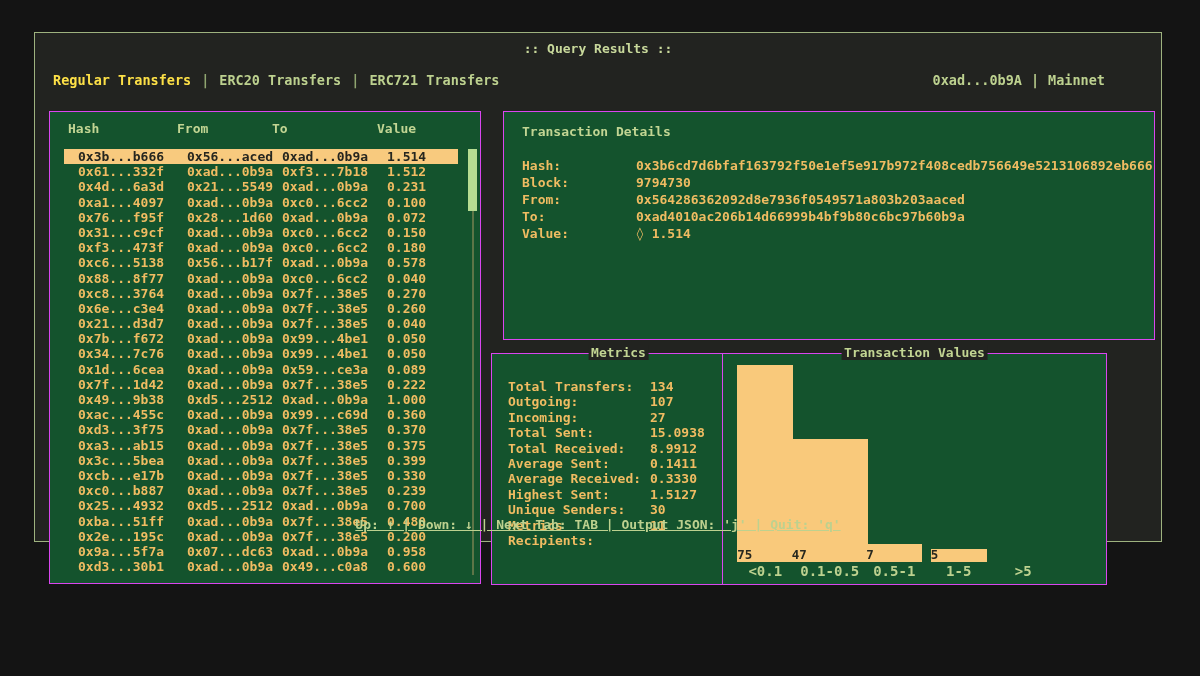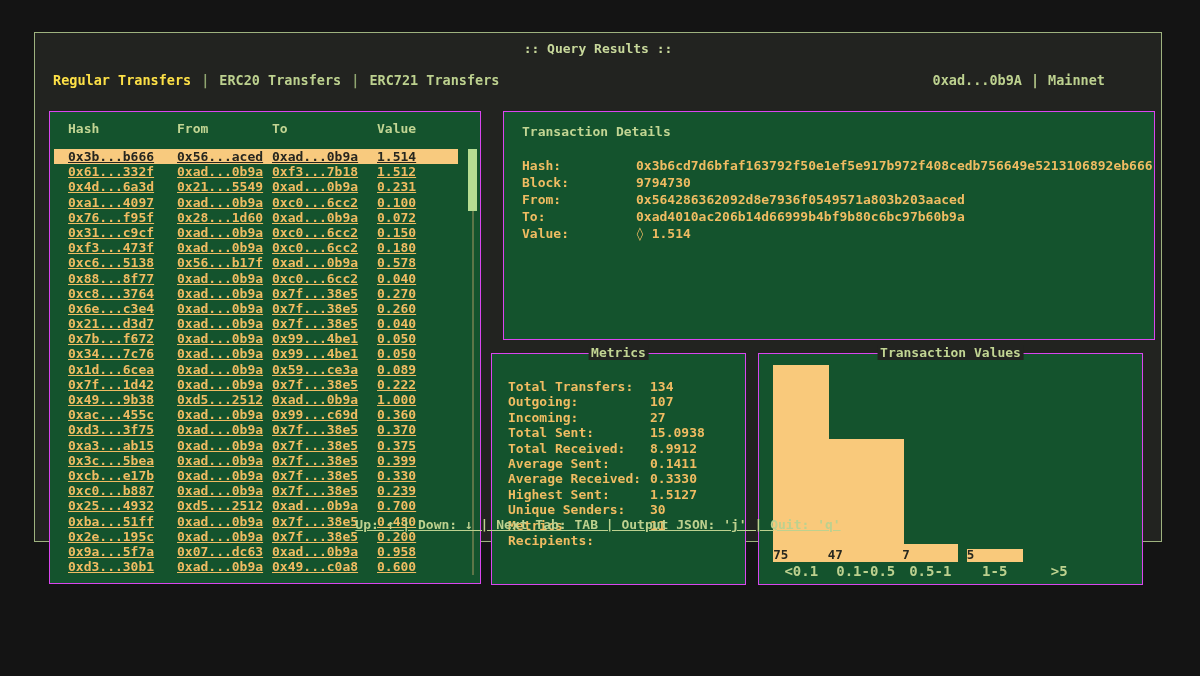--- a/index.html
+++ b/index.html
@@ -32,21 +32,21 @@
   
   .table-panel { left:14px; top:78px; width:432px; height:473px; }
   .table-header {
     display:grid; grid-template-columns:109px 95px 105px 1fr;
     padding:9px 0 0 18px; color:#c2d593; font-size:13px;
   }
   .table-rows { position:absolute; top:37px; left:0; right:0; bottom:6px; overflow:hidden; }
   .trow {
     display:grid; grid-template-columns:109px 95px 105px 1fr;
     height:15.2px; line-height:15.3px; font-size:13px;
-    color:#f0bc62; padding-left:14px; margin:0 22px 0 4px;text-decoration:underline;
+    color:#f0bc62; padding-left:14px; margin:0 22px 0 14px;
   }
   .trow.selected { background:#f8ca7e; color:#26261f; }
   .scrollbar { position:absolute; top:37px; right:3px; bottom:8px; width:10px; }
   .scroll-thumb { position:absolute; top:0; right:0; width:9px; height:62px; background:#b7dc92; }
   .scroll-track { position:absolute; top:62px; bottom:0; right:3px; width:2px; background:#5d7547; }
 
   
   .details-panel { left:456px; top:78px; width:652px; height:229px;margin-left:12px; }
   .details-title { position:absolute; top:12px; left:18px; color:#c2d593; font-size:13px; }
   .details-fields { position:absolute; top:45px; left:18px; right:8px; }
@@ -55,21 +55,21 @@
   
   .metrics-panel { left:456px; top:320px; width:255px; height:232px; }
   .panel-title {
     position:absolute; top:-9px; left:50%; transform:translateX(-50%);
     background:#222320; padding:0 3px; color:#c2d593; font-size:13px; white-space:nowrap;
   }
   .metrics-items { position:absolute; top:25px; left:16px; right:6px; }
   .mrow { display:grid; grid-template-columns:142px 1fr; line-height:15.4px; font-size:13px; color:#f0bc62; }
 
   
-  .chart-panel { left:723px; top:320px; width:385px; height:232px; }
+  .chart-panel { left:687px; top:320px; width:385px; height:232px; }
   .chart-body {
     position:absolute; left:10px; right:6px; top:6px; bottom:5px;
     display:flex; align-items:flex-end;
   }
   .bar-slot { width:64.5px; display:flex; flex-direction:column; align-items:center; justify-content:flex-end; }
   .bar { width:56px; background:#f9c97b; position:relative; }
   .bar-count {
     position:absolute; bottom:0; left:0; right:0; text-align:left;
     color:#28281f; font-size:12.5px; line-height:14px;
   }

